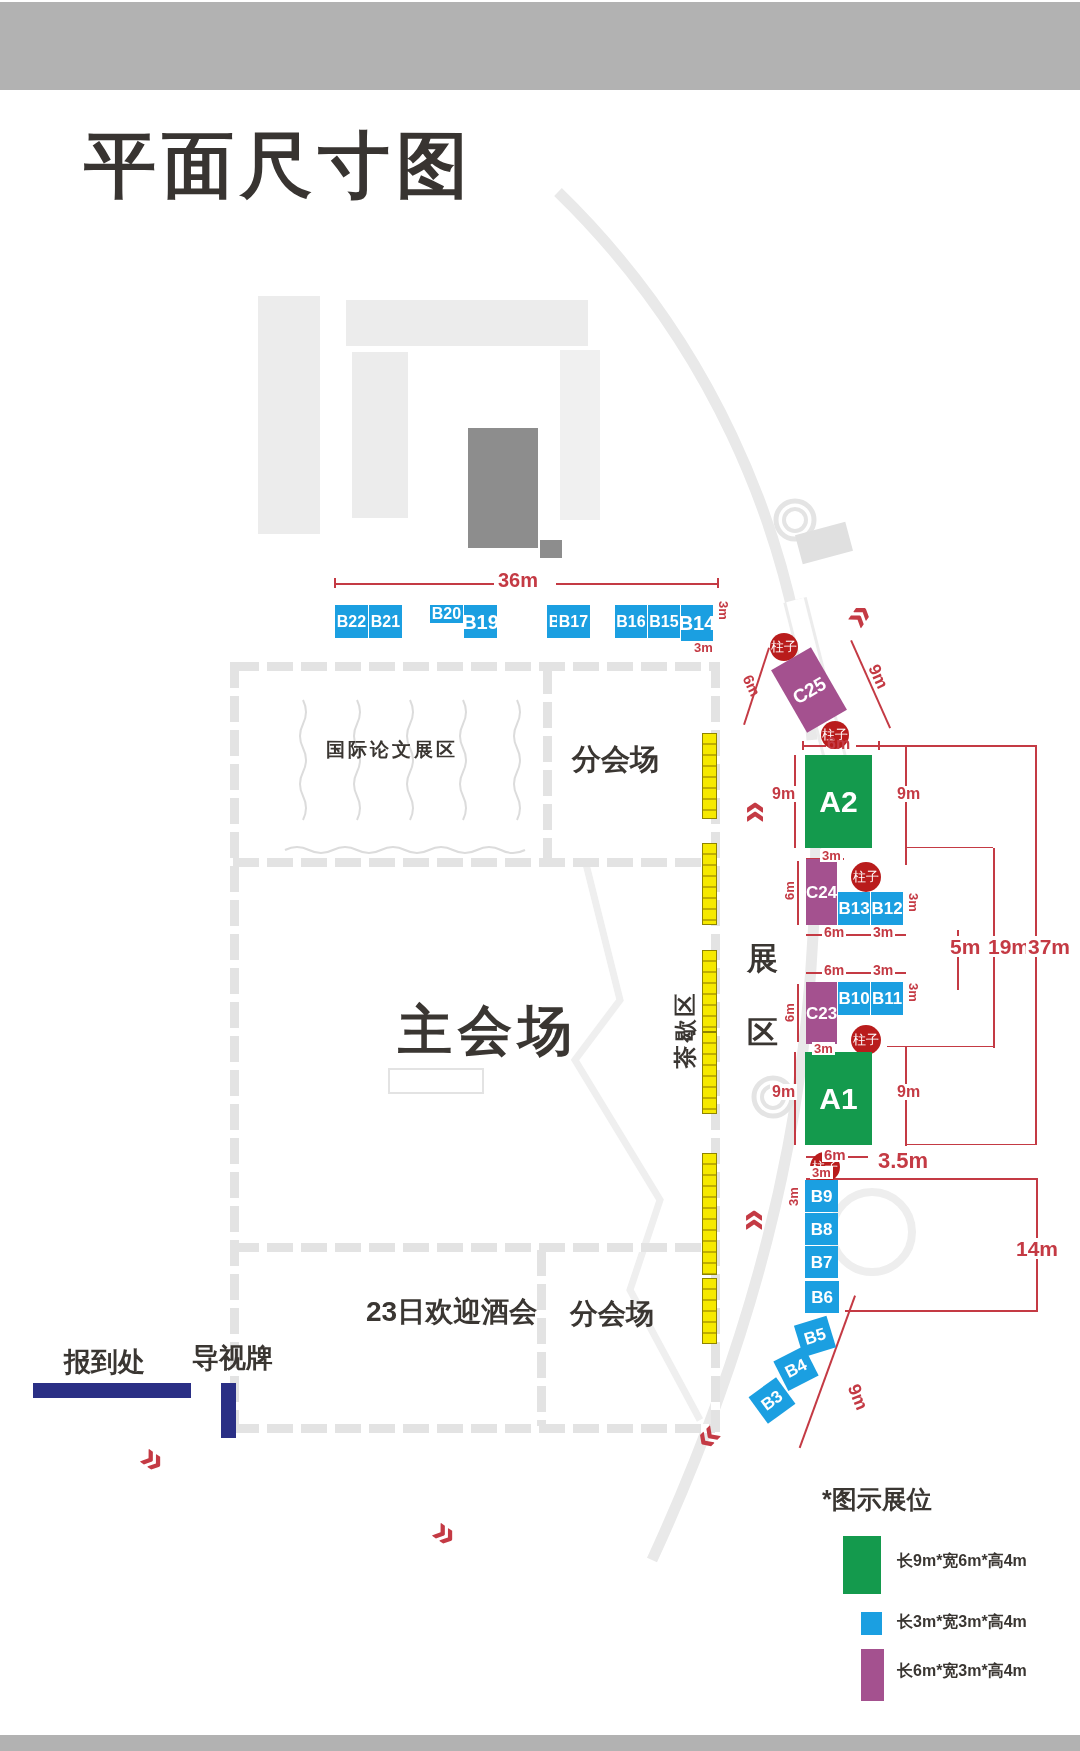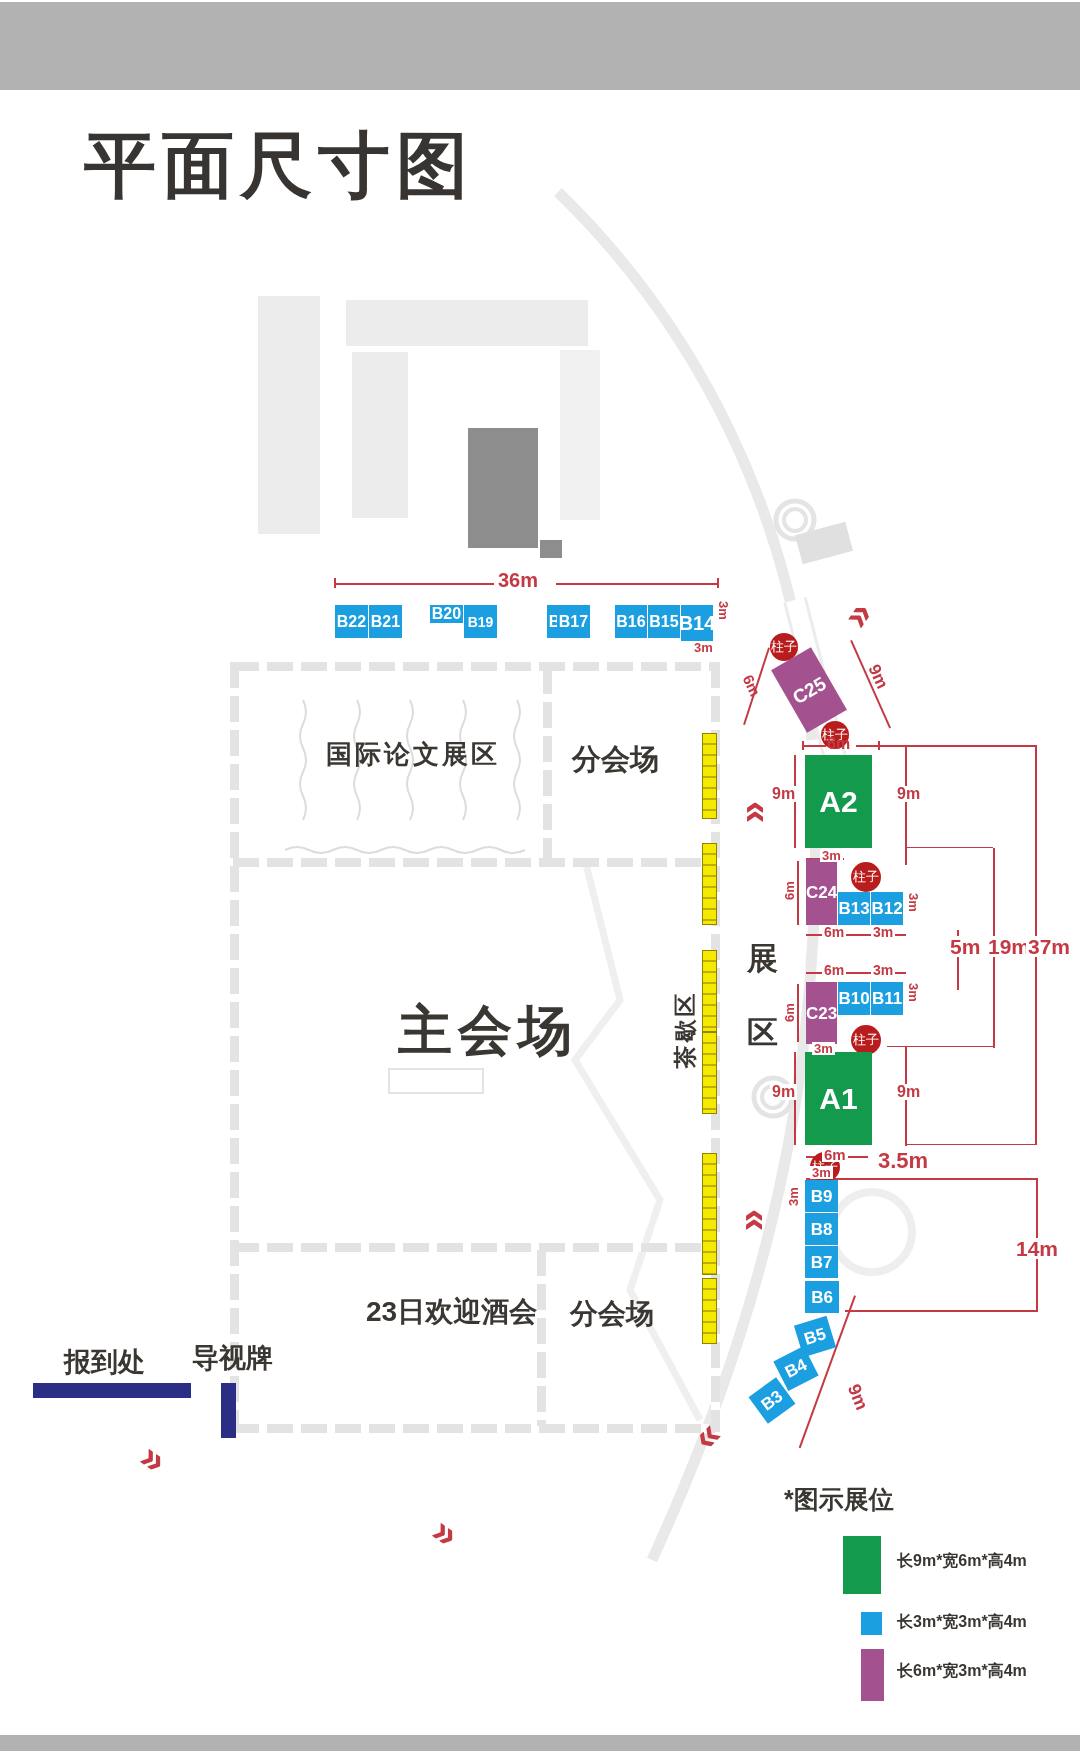--- a/index.html
+++ b/index.html
@@ -80,28 +80,28 @@
 <div class="dline" style="left:556px;top:583px;width:163px;height:2px;"></div>
 <div class="dline" style="left:334px;top:578px;width:2px;height:10px;"></div>
 <div class="dline" style="left:717px;top:578px;width:2px;height:10px;"></div>
 <div class="dim" style="left:498px;top:570px;font-size:20px;">36m</div>
 <div class="dim" style="left:714px;top:604px;font-size:13px;transform:rotate(90deg);">3m</div>
 <div class="dim" style="left:694px;top:641px;font-size:13px;">3m</div>
 
 <div class="booth bg-blue z4" style="left:335px;top:605px;width:33px;height:33px;font-size:16px;">B22</div>
 <div class="booth bg-blue z4" style="left:369px;top:605px;width:33px;height:33px;font-size:16px;">B21</div>
 <div class="booth bg-blue z4" style="left:430px;top:605px;width:33px;height:18px;font-size:16px;">B20</div>
-<div class="booth bg-blue z4" style="left:464px;top:605px;width:33px;height:33px;font-size:14px;">B19</div>
+<div class="booth bg-blue z4" style="left:464px;top:605px;width:33px;height:33px;font-size:20px;">B19</div>
 <div class="booth bg-blue z4" style="left:523px;top:605px;width:33px;height:33px;font-size:16px;margin-left:24px;">B18</div>
 <div class="booth bg-blue z4" style="left:557px;top:605px;width:33px;height:33px;font-size:16px;">B17</div>
 <div class="booth bg-blue z4" style="left:615px;top:605px;width:32px;height:33px;font-size:16px;">B16</div>
 <div class="booth bg-blue z4" style="left:648px;top:605px;width:32px;height:33px;font-size:16px;">B15</div>
 <div class="booth bg-blue z4" style="left:681px;top:605px;width:32px;height:36px;font-size:20px;">B14</div>
 
-<div class="lbl z5" style="left:326px;top:737px;font-size:26px;letter-spacing:3px;">国际论文展区</div>
+<div class="lbl z5" style="left:326px;top:737px;font-size:19px;letter-spacing:3px;">国际论文展区</div>
 <div class="lbl z5" style="left:572px;top:740px;font-size:29px;">分会场</div>
 <div class="lbl z5" style="left:398px;top:995px;font-size:54px;letter-spacing:6px;">主会场</div>
 <div class="lbl z5" style="left:640px;top:1008px;width:90px;font-size:23px;letter-spacing:3px;transform:rotate(-90deg);">茶歇区</div>
 <div class="lbl z5" style="left:320px;top:1293px;font-size:28px;margin-left:46px;">23日欢迎酒会</div>
 <div class="lbl z5" style="left:570px;top:1295px;font-size:28px;">分会场</div>
 <div class="lbl z5" style="left:747px;top:938px;font-size:31px;">展</div>
 <div class="lbl z5" style="left:747px;top:1012px;font-size:31px;">区</div>
 
 <div class="yellow" style="top:733px;height:84px;"></div>
 <div class="yellow" style="top:843px;height:80px;"></div>
@@ -198,19 +198,19 @@
 <div class="chev" style="left:740px;top:1200px;transform:rotate(-90deg);">»</div>
 <div class="chev" style="left:700px;top:1420px;transform:rotate(135deg);">»</div>
 <div class="chev" style="left:143px;top:1438px;transform:rotate(35deg);">»</div>
 <div class="chev" style="left:435px;top:1512px;transform:rotate(35deg);">»</div>
 
 <div class="lbl z5" style="left:64px;top:1344px;font-size:27px;">报到处</div>
 <div class="abs" style="left:33px;top:1383px;width:158px;height:15px;background:#2a2f85;z-index:4;"></div>
 <div class="lbl z5" style="left:192px;top:1340px;font-size:27px;">导视牌</div>
 <div class="abs" style="left:221px;top:1383px;width:15px;height:55px;background:#2a2f85;z-index:4;"></div>
 
-<div class="lbl z5" style="left:784px;top:1483px;font-size:25px;">*图示展位</div>
+<div class="lbl z5" style="left:822px;top:1483px;font-size:25px;">*图示展位</div>
 <div class="abs z4" style="left: 843px; top: 1536px; width: 38px; height: 58px; background: rgb(20, 154, 77);"></div>
 <div class="legend-label" style="left:897px;top:1551px;font-size:16px;">长9m*宽6m*高4m</div>
 <div class="abs z4" style="left: 861px; top: 1612px; width: 21px; height: 23px; background: rgb(27, 159, 225);"></div>
 <div class="legend-label" style="left:897px;top:1612px;font-size:16px;">长3m*宽3m*高4m</div>
 <div class="abs z4" style="left: 861px; top: 1649px; width: 23px; height: 52px; background: rgb(164, 81, 143);"></div>
 <div class="legend-label" style="left:897px;top:1661px;font-size:16px;">长6m*宽3m*高4m</div>
 
 </body></html>

